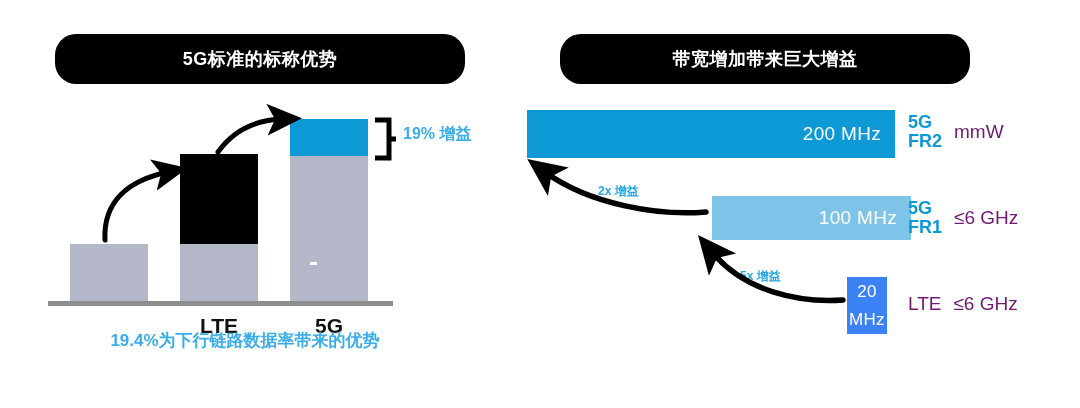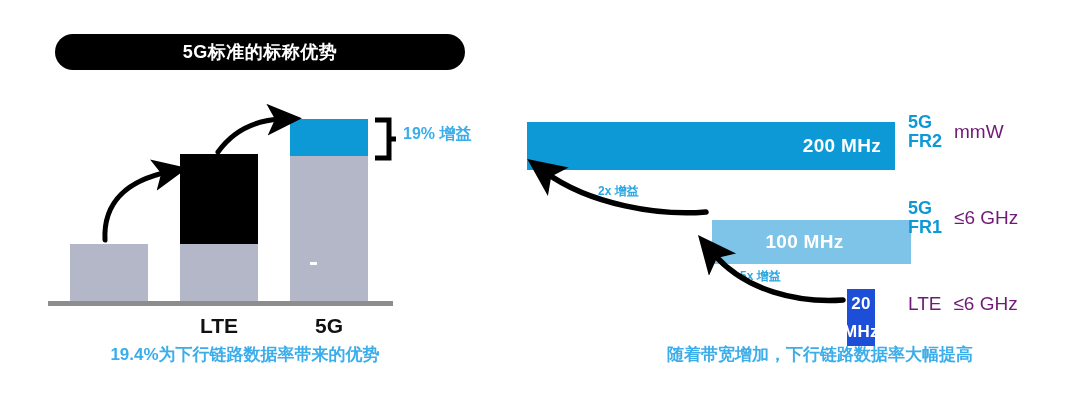--- a/index.html
+++ b/index.html
@@ -19,21 +19,21 @@
     position: absolute;
     top: 0;
     height: 408px;
   }
   #panel-left  { left: 0;   width: 540px; }
   #panel-right { left: 540px; width: 540px; }
 
   
   .title-pill {
     position: absolute;
-    height: 36px;
+    height: 50px;
     background: #000000;
     border-radius: 21px;
     color: #ffffff;
     font-size: 18px;
     font-weight: 700;
     letter-spacing: .5px;
     display: flex;
     align-items: center;
     justify-content: center;
   }
@@ -80,21 +80,21 @@
     position: absolute;
     left: 310px;
     top: 262px;
     width: 7px;
     height: 3px;
     background: #ffffff;
   }
 
   .caption {
     position: absolute;
-    bottom: 42px;
+    bottom: 56px;
     width: 100%;
     text-align: center;
     font-size: 17px;
     font-weight: 600;
     color: #3badea;
     margin-top: 44px;
   }
   #caption-left  { left: 0; text-align: center; padding-right: 50px; box-sizing: border-box; }
   #caption-right { left: 0; text-align: center; padding-left: 20px; box-sizing: border-box; }
 
@@ -111,36 +111,34 @@
   
   .bw-bar {
     position: absolute;
     display: flex;
     align-items: center;
     justify-content: flex-end;
     box-sizing: border-box;
     padding-right: 14px;
     color: #ffffff;
     font-size: 19px;
-    font-weight: 700;
+    font-weight: 400;
     letter-spacing: .3px;
-    margin-top: 12px;
   }
   #bw-200 {
     left: 527px; top: 110px; width: 368px; height: 48px;
     background: #0d99d6;
   }
   #bw-100 {
-    left: 712px; top: 208px; width: 199px; height: 44px;
+    left: 712px; top: 196px; width: 199px; height: 44px;
     background: #7ec4e8;
-    justify-content: center;
   }
   #bw-20 {
-    left: 847px; top: 277px; width: 28px; height: 57px;
-    background: #1d4ed8;
+    left: 847px; top: 277px; width: 40px; height: 57px;
+    background: #3b82f6;
     flex-direction: column;
     justify-content: center;
     align-items: center;
     padding-right: 0;
     font-size: 17px;
     line-height: 1.05;
     gap: 10px;
   }
 
   .row-label {
@@ -215,22 +213,22 @@
     <div class="axis-label" id="axis-lte">LTE</div>
     <div class="axis-label" id="axis-5g">5G</div>
 
     <div class="gain-bracket-label">19% 增益</div>
   </div>
 
   <div class="caption" id="caption-left">19.4%为下行链路数据率带来的优势</div>
 </div>
 
 <div class="panel" id="panel-right">
-
-  <div class="caption" id="caption-right">随着带宽增加，下行链路数据率大幅提高</div>
+  <div class="title-pill" id="title-right">带宽增加带来巨大增益</div>
+
 </div>
 
 <div class="bw-bar" id="bw-200">
   <span>200 MHz</span>
 </div>
 
 <div class="bw-bar" id="bw-100">
   <span>100 MHz</span>
 </div>
 

